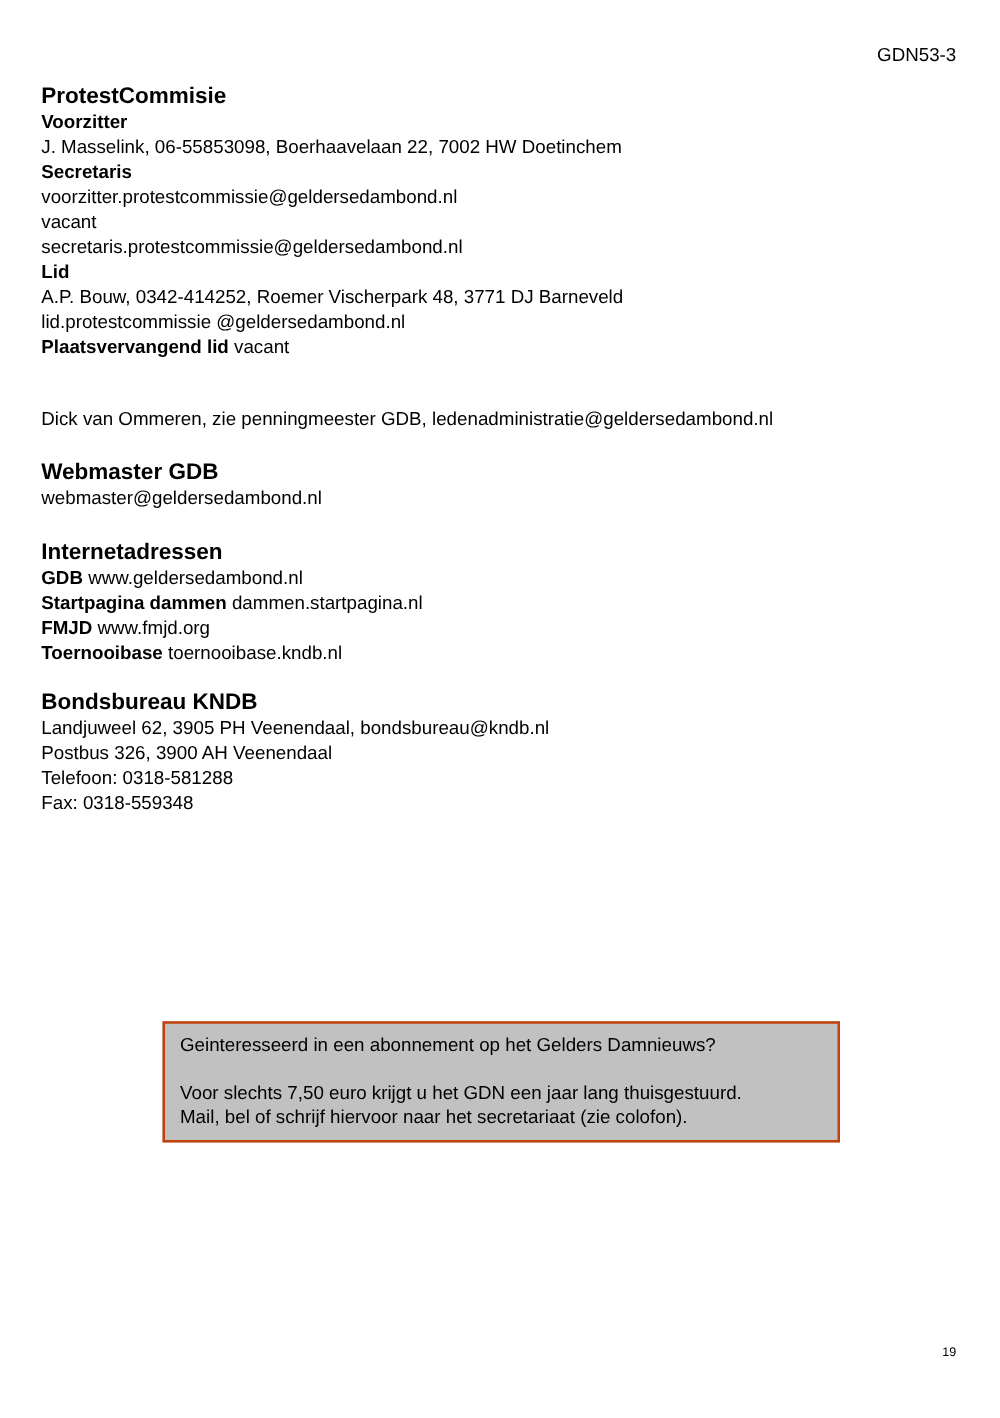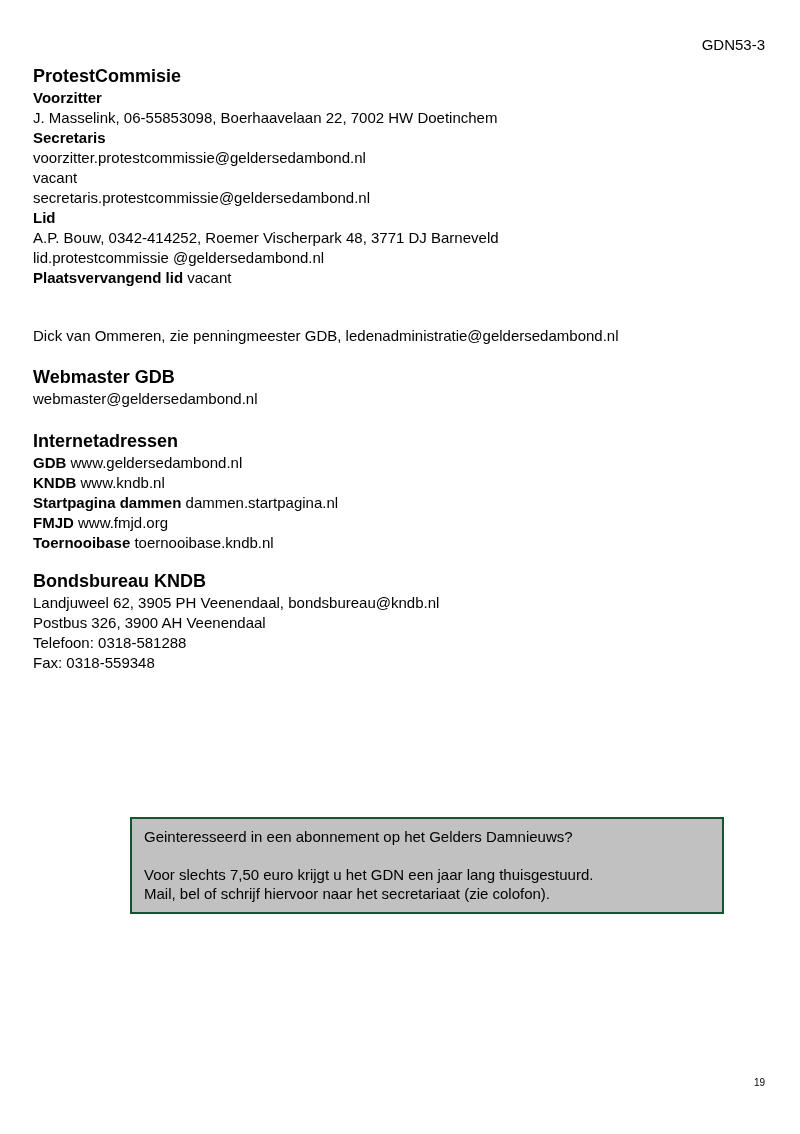--- a/index.html
+++ b/index.html
@@ -37,23 +37,23 @@
   }
   .b { font-weight: bold; margin-top: 25px; }
   .sec-2 { margin-top: 38px; }
   .sec-3 { margin-top: 19px; }
   .sec-4 { margin-top: 20px; }
   .sec-5 { margin-top: 16px; }
   .notice-box {
     position: absolute;
     left: 130px;
     top: 817px;
-    width: 594px;
+    width: 542px;
     background: #c1c1c1;
-    border: 2px solid #14532d;
+    border: 2px solid #c2410c;
     padding: 8px 12px 9px 12px;
   }
   .notice-box .line { line-height: 19px; }
   .notice-spacer { height: 19px; }
   .page-number {
     position: absolute;
     top: 1077px;
     right: 35px;
     font-size: 10px;
   }
@@ -84,21 +84,20 @@
   </div>
 
   <div class="sec-3">
     <div class="section-title">Webmaster GDB</div>
     <div class="line"><span class="b"></span><span>webmaster@geldersedambond.nl</span></div>
   </div>
 
   <div class="sec-4">
     <div class="section-title">Internetadressen</div>
     <div class="line"><span class="b">GDB</span><span> www.geldersedambond.nl</span></div>
-    <div class="line"><span class="b">KNDB</span><span> www.kndb.nl</span></div>
     <div class="line"><span class="b">Startpagina dammen</span><span> dammen.startpagina.nl</span></div>
     <div class="line"><span class="b">FMJD</span><span> www.fmjd.org</span></div>
     <div class="line"><span class="b">Toernooibase</span><span> toernooibase.kndb.nl</span></div>
   </div>
 
   <div class="sec-5">
     <div class="section-title">Bondsbureau KNDB</div>
     <div class="line"><span class="b"></span><span>Landjuweel 62, 3905 PH Veenendaal, bondsbureau@kndb.nl</span></div>
     <div class="line"><span class="b"></span><span>Postbus 326, 3900 AH Veenendaal</span></div>
     <div class="line"><span class="b"></span><span>Telefoon: 0318-581288</span></div>

